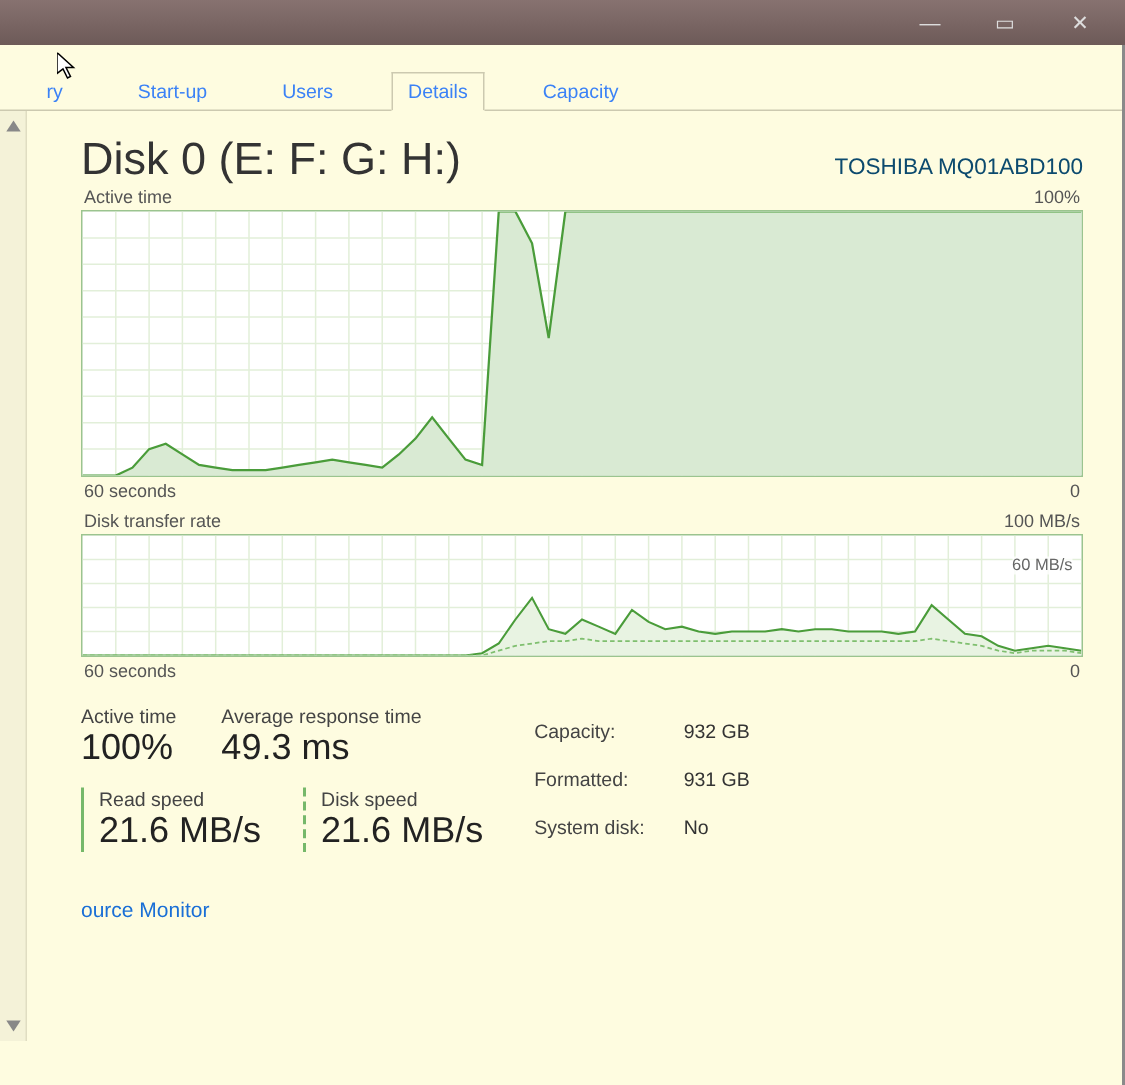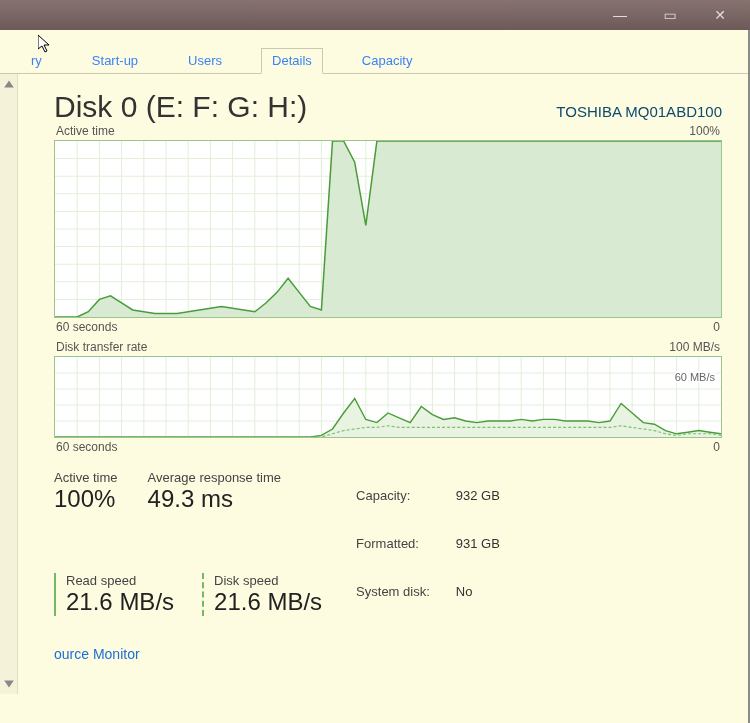--- a/index.html
+++ b/index.html
@@ -157,21 +157,20 @@
     font-weight: 300;
     color: #222;
   }
   .speed-pair {
     display: flex;
     gap: 28px;
   }
   .speed-box {
     border-left: 2px solid #76b86a;
     padding-left: 10px;
-    margin-top: 48px;
   }
   .speed-box.dashed {
     border-left: 2px dashed #76b86a;
   }
   .info-table {
     font-size: 13px;
     color: #333;
   }
   .info-table td:first-child {
     padding-right: 24px;

